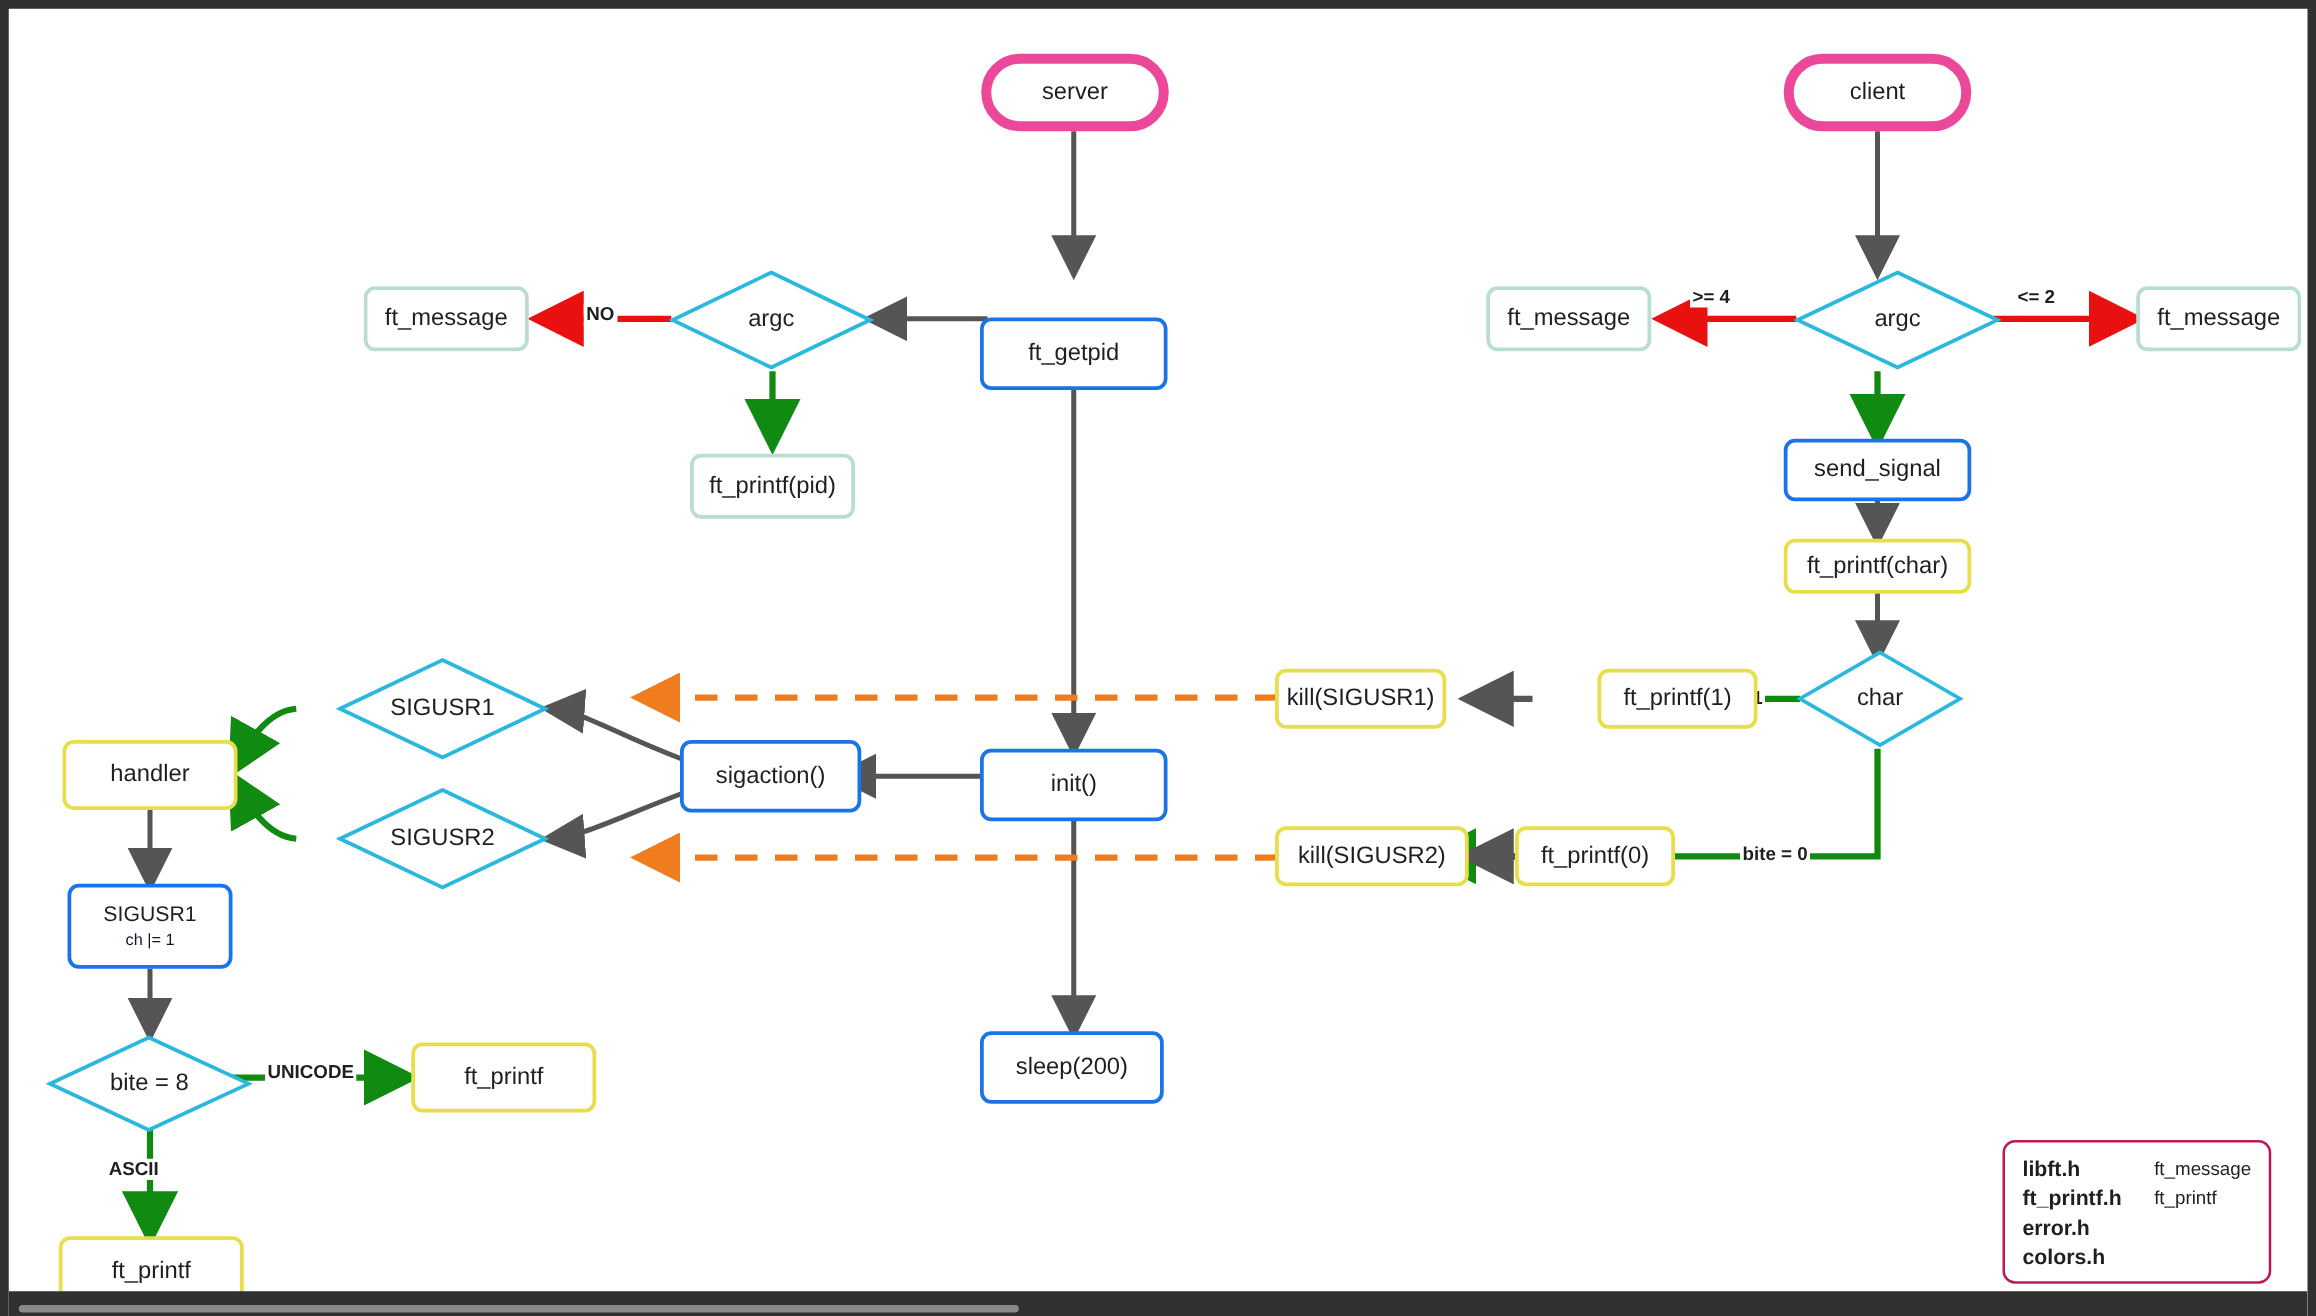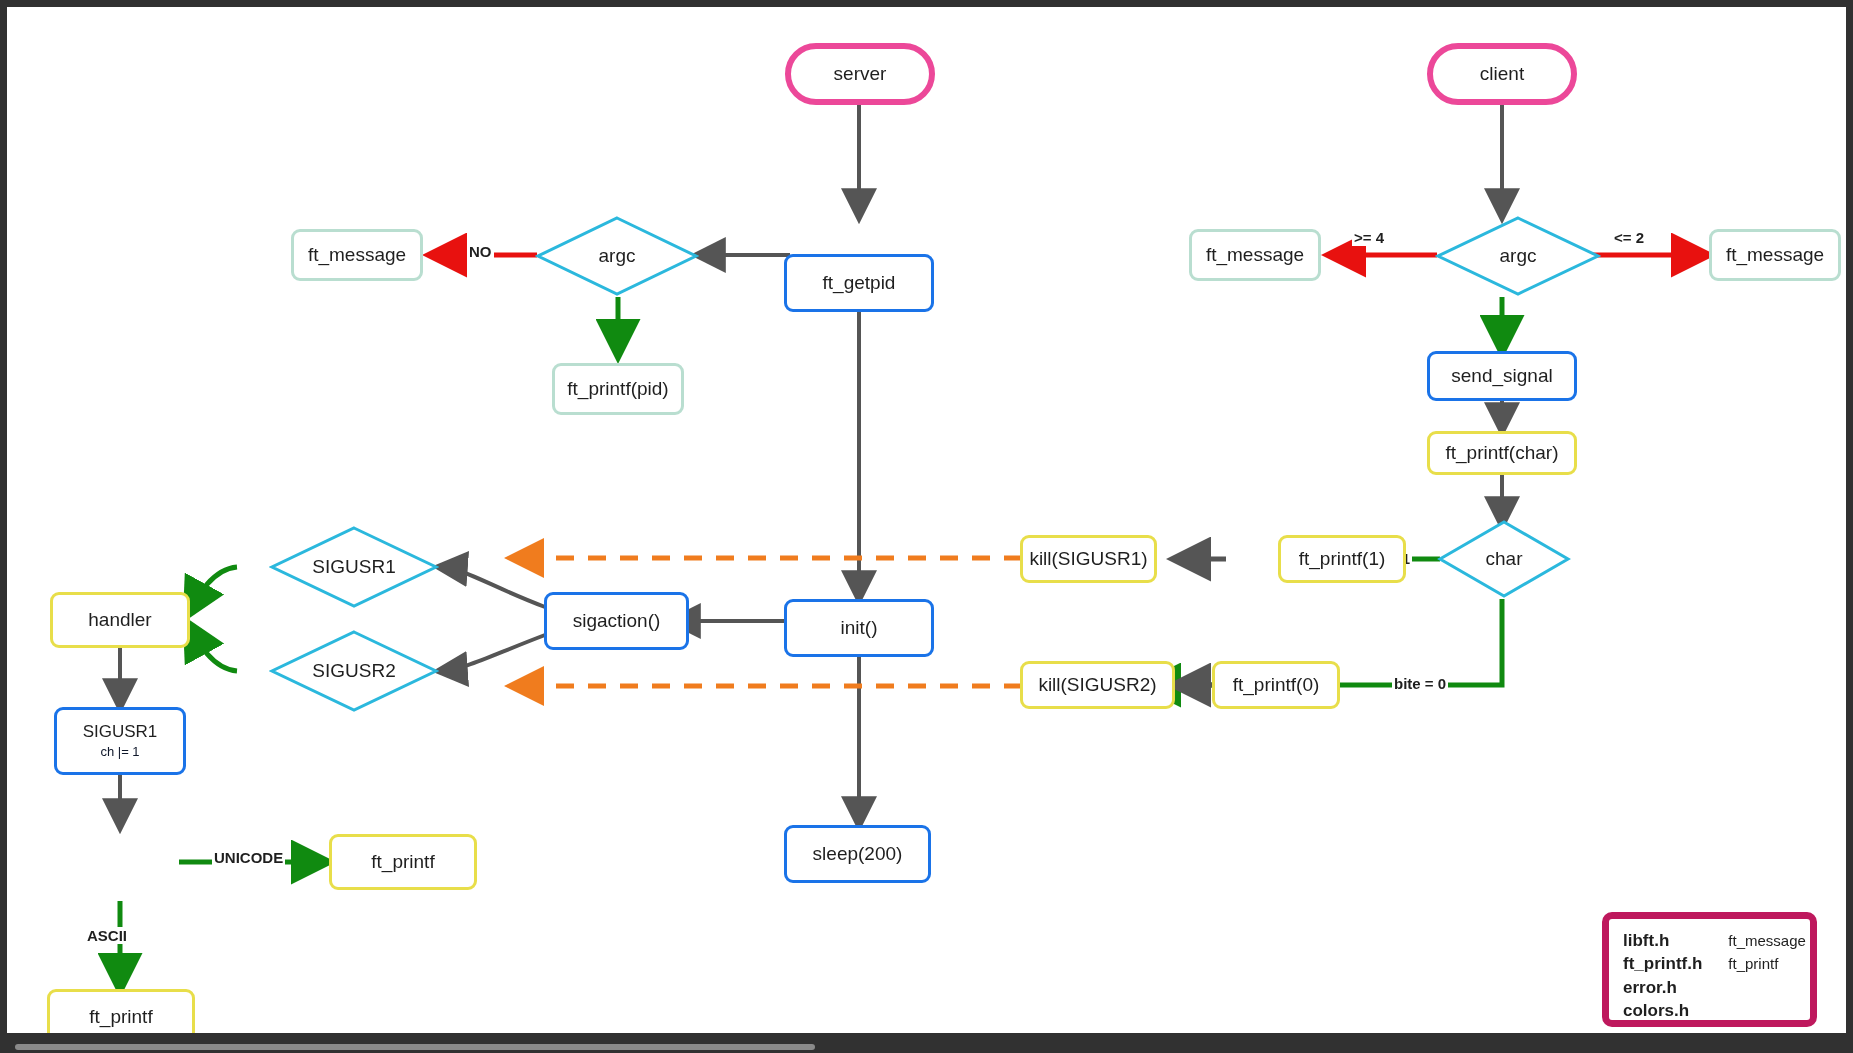--- a/index.html
+++ b/index.html
@@ -53,21 +53,21 @@
   }
   .rbox {
     border-radius: 9px;
     border: 3px solid #1a73e8;
   }
   .rbox.blue   { border-color: #1a73e8; }
   .rbox.yellow { border-color: #e8de4a; }
   .rbox.mint   { border-color: #b9ded0; }
   .stadium {
     border-radius: 40px;
-    border: 6px solid #ec4899;
+    border: 8px solid #ec4899;
   }
   .diamond {
     background: transparent;
     border: none;
   }
   .diamond .dshape {
     position: absolute;
     left: 0; top: 0; width: 100%; height: 100%;
   }
   .diamond .dlabel {
@@ -83,21 +83,21 @@
     font-size: 15px;
     font-weight: bold;
     color: #1f1f1f;
     background: #ffffff;
     padding: 0 2px;
     white-space: nowrap;
   }
   .legend {
     position: absolute;
     box-sizing: border-box;
-    border: 7px solid #be185d;
+    border: 2px solid #be185d;
     border-radius: 10px;
     background: #ffffff;
     padding: 10px 14px;
     display: flex;
     gap: 26px;
   }
   .legend .col { display: flex; flex-direction: column; }
   .legend .bold { font-weight: bold; font-size: 17px; line-height: 1.38; color:#1f1f1f;}
   .legend .plain { font-weight: normal; font-size: 15px; line-height: 1.55; color:#1f1f1f;}
 </style>
@@ -212,20 +212,26 @@
 
   <div class="node rbox yellow" style="left:43px; top:585px; width:140px; height:56px;">
     <span>handler</span>
   </div>
 
   <div class="node rbox blue" style="left:47px; top:700px; width:132px; height:68px; flex-direction:column;">
     <span class="mainlabel">SIGUSR1</span>
     <span class="sublabel">ch |= 1</span>
   </div>
 
+  <div class="node diamond" style="left:30px; top:820px; width:165px; height:80px;">
+    <svg class="dshape" viewBox="0 0 165 80">
+      <polygon points="82,3 162,40 82,77 3,40" fill="#ffffff" stroke="#2bb8dd" stroke-width="3"></polygon>
+    </svg>
+    <span class="dlabel">bite = 8</span>
+  </div>
 
   <div class="edge-label" style="left:205px; top:842px;">UNICODE</div>
 
   <div class="node rbox yellow" style="left:322px; top:827px; width:148px; height:56px;">
     <span>ft_printf</span>
   </div>
 
   <div class="edge-label" style="left:78px; top:920px;">ASCII</div>
 
   <div class="node rbox yellow" style="left:40px; top:982px; width:148px; height:56px;">

